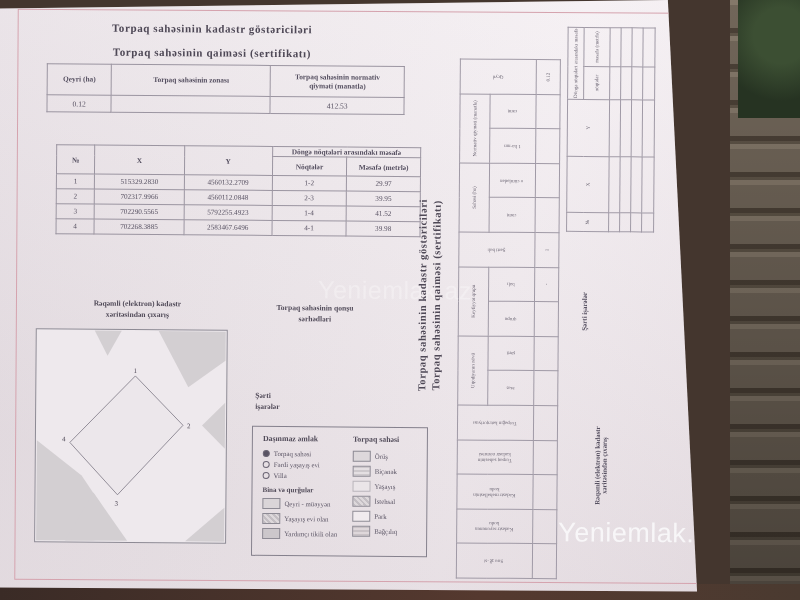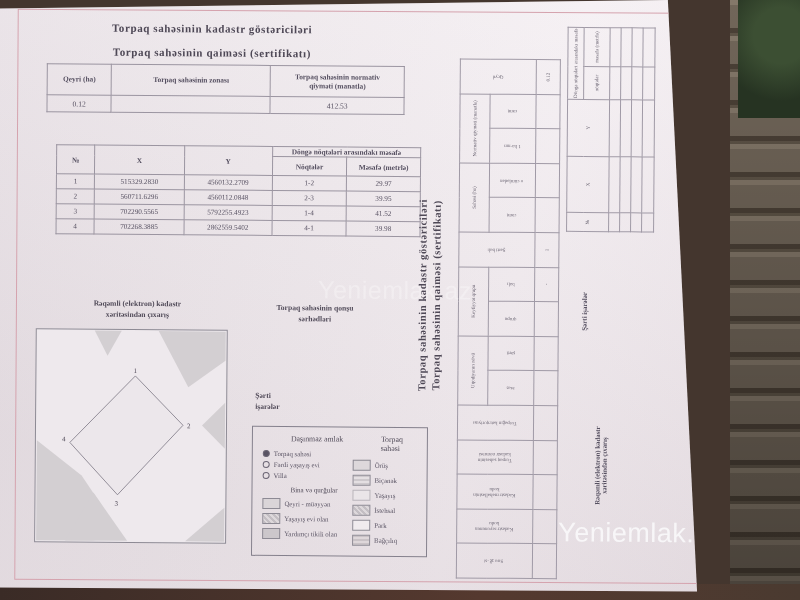--- a/index.html
+++ b/index.html
@@ -32,21 +32,21 @@
   table{border-collapse:collapse;}
   td,th{border:1px solid #9b95a1;color:#565061;padding:0;vertical-align:middle;text-align:center;}
   .t-sum th{font-size:7.4px;font-weight:bold;line-height:1.25;}
   .t-sum td{font-size:7.6px;height:16px;}
   .t-co th{font-size:7.4px;font-weight:bold;}
   .t-co td{font-size:7.2px;height:14px;}
   
   .map-box{border:1px solid #8d8a94;background:#eee9ed;}
   
   .legend{border:1.4px solid #85818d;background:transparent;}
-  .lg-h{font-size:7.8px;font-weight:normal;color:#514b59;margin-left:28px;}
+  .lg-h{font-size:7.8px;font-weight:bold;color:#514b59;}
   .lg-i{font-size:6.8px;color:#5a5464;display:flex;align-items:center;gap:4px;margin-top:4px;}
   .sw{display:inline-block;width:16px;height:9px;border:.8px solid #8d8a94;flex:0 0 auto;}
   .radio{display:inline-block;width:5px;height:5px;border:1px solid #6c6675;border-radius:50%;flex:0 0 auto;}
   .radio.sel{background:#5a5464;}
   .hatch{background:repeating-linear-gradient(45deg,#c3bec3 0 2px,#ddd8db 2px 4px);}
   .hatch2{background:repeating-linear-gradient(0deg,#cdc8cc 0 2px,#e4dfe2 2px 4px);}
   
   .rot{transform:rotate(-90deg);transform-origin:center center;}
   .t-rotA td,.t-rotA th{border:.9px solid #a09aa6;font-size:5px;color:#6b6573;}
   .t-rotA th{font-weight:normal;}
@@ -105,36 +105,36 @@
       </tr>
       <tr>
         <td>1</td>
         <td>515329.2830</td>
         <td>4560132.2709</td>
         <td>1-2</td>
         <td>29.97</td>
       </tr>
       <tr>
         <td>2</td>
-        <td>560711.6296</td>
+        <td>702317.9966</td>
         <td>4560112.0848</td>
         <td>2-3</td>
         <td>39.95</td>
       </tr>
       <tr>
         <td>3</td>
         <td>702290.5565</td>
         <td>5792255.4923</td>
         <td>1-4</td>
         <td>41.52</td>
       </tr>
       <tr>
         <td>4</td>
         <td>702268.3885</td>
-        <td>2862559.5402</td>
+        <td>2583467.6496</td>
         <td>4-1</td>
         <td>39.98</td>
       </tr>
     </tbody>
       </table>
 
     <div class="abs small-b" style="left:60px;top:301px;width:155px;">Rəqəmli (elektron) kadastr</div>
     <div class="abs small-b" style="left:60px;top:312px;width:155px;">xəritəsindən çıxarış</div>
 
     <div class="abs map-box" style="left:36px;top:331px;width:190px;height:212px;">

